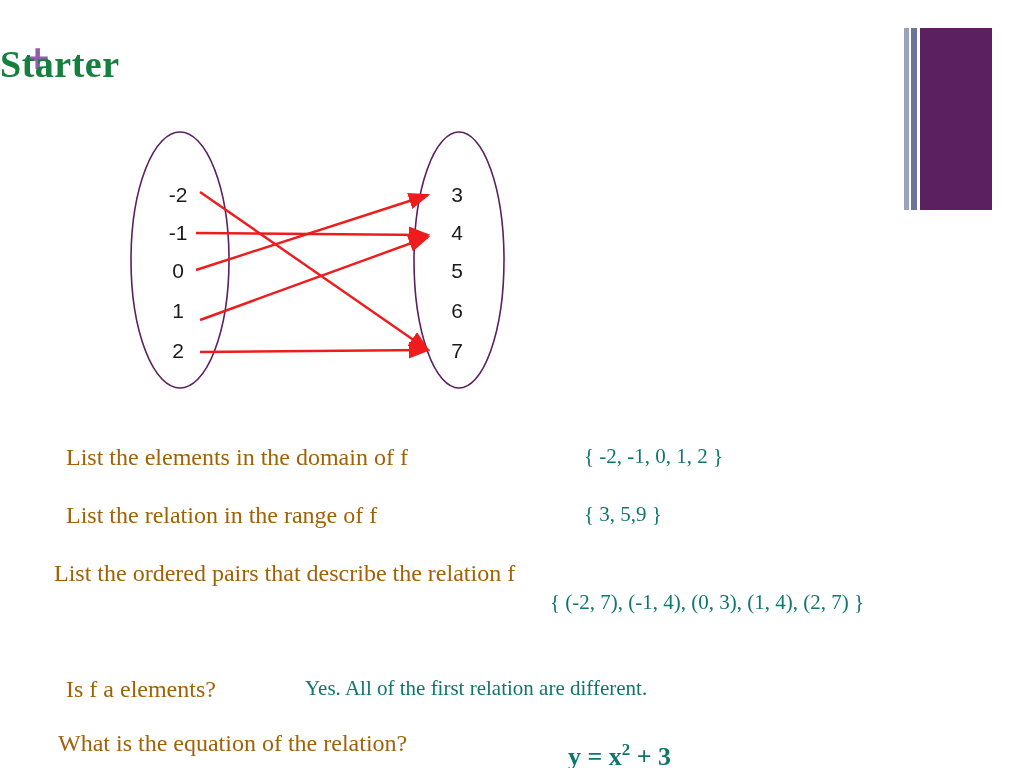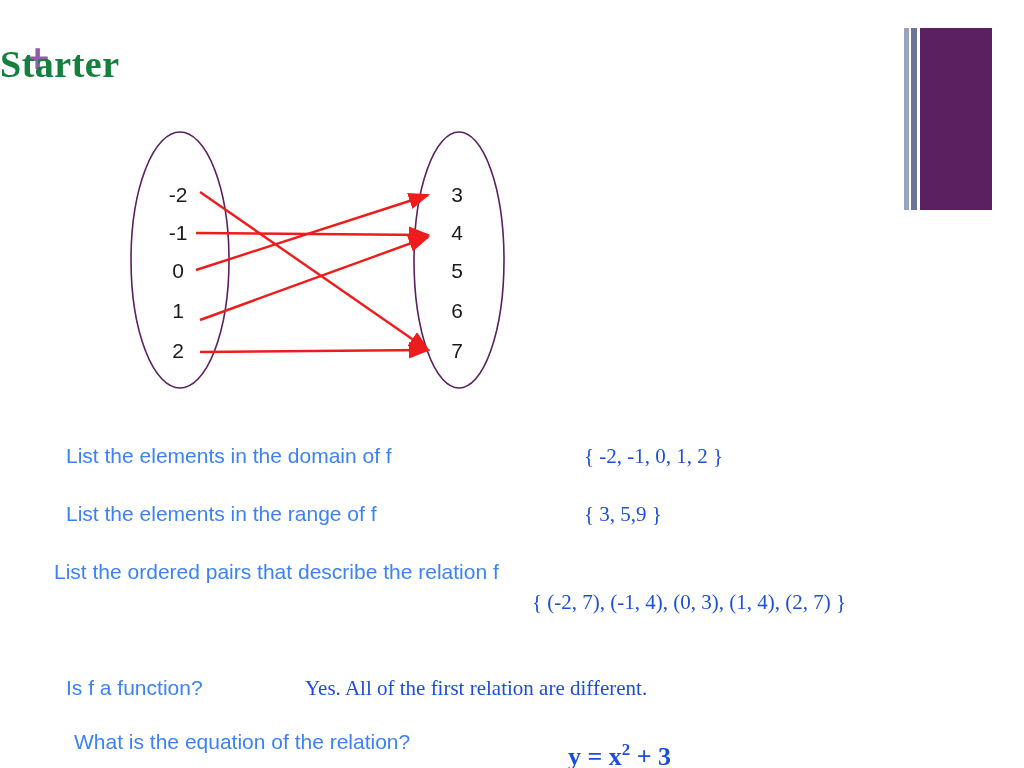--- a/index.html
+++ b/index.html
@@ -85,43 +85,43 @@
 
   
   .qa {
     position: absolute;
     left: 0;
     top: 430px;
     width: 1024px;
   }
   .q {
     position: absolute;
-    font-family: Liberation Sans, sans-serif;
-    font-size: 21px;
-    color: #3b82f6;
+    font-family: Liberation Serif, serif;
+    font-size: 24px;
+    color: #a16207;
     white-space: nowrap;
   }
   .a {
     position: absolute;
     font-family: "Liberation Serif", serif;
     font-size: 21px;
-    color: #1d4ed8;
+    color: #0f766e;
     white-space: nowrap;
   }
   .a sup { font-size: 0.65em; vertical-align: super; }
 
   .q1 { left: 66px; top: 14px; }
   .a1 { left: 584px; top: 14px; }
   .q2 { left: 66px; top: 72px; }
   .a2 { left: 584px; top: 72px; }
   .q3 { left: 54px; top: 130px; }
-  .a3 { left: 532px; top: 160px; }
+  .a3 { left: 550px; top: 160px; }
   .q4 { left: 66px; top: 246px; }
   .a4 { left: 305px; top: 246px; }
-  .q5 { left: 74px; top: 300px; text-align: right; }
+  .q5 { left: 58px; top: 300px; text-align: right; }
   .a5 { left: 568px; top: 310px; font-weight: bold; font-size: 26px; }
 </style>
 </head>
 <body>
 
 <div class="slide">
 
   <div class="plus-mark">+</div>
 
   <div class="slide-title">Starter</div>
@@ -161,26 +161,26 @@
       <line x1="86" y1="140" x2="318" y2="65" stroke="#ee1c1c" stroke-width="2.4" marker-end="url(#arrowhead)"></line>
       <line x1="90" y1="190" x2="318" y2="107" stroke="#ee1c1c" stroke-width="2.4" marker-end="url(#arrowhead)"></line>
       <line x1="90" y1="222" x2="318" y2="220" stroke="#ee1c1c" stroke-width="2.4" marker-end="url(#arrowhead)"></line>
     </svg>
   </div>
 
   <div class="qa">
     <div class="q q1">List the elements in the domain of f</div>
     <div class="a a1">{ -2, -1, 0, 1, 2 }</div>
 
-    <div class="q q2">List the elements in the range of f</div>
+    <div class="q q2">List the relation in the range of f</div>
     <div class="a a2">{ 3, 5,9 }</div>
 
     <div class="q q3">List the ordered pairs that describe the relation f</div>
     <div class="a a3">{ (-2, 7), (-1, 4), (0, 3), (1, 4), (2, 7) }</div>
 
-    <div class="q q4">Is f a function?</div>
+    <div class="q q4">Is f a elements?</div>
     <div class="a a4">Yes.  All of the first relation are different.</div>
 
     <div class="q q5">What is the equation of the relation?</div>
     <div class="a a5"><span>y = x</span><sup>2</sup><span> + 3</span></div>
   </div>
 
 </div>
 
 </body></html>

